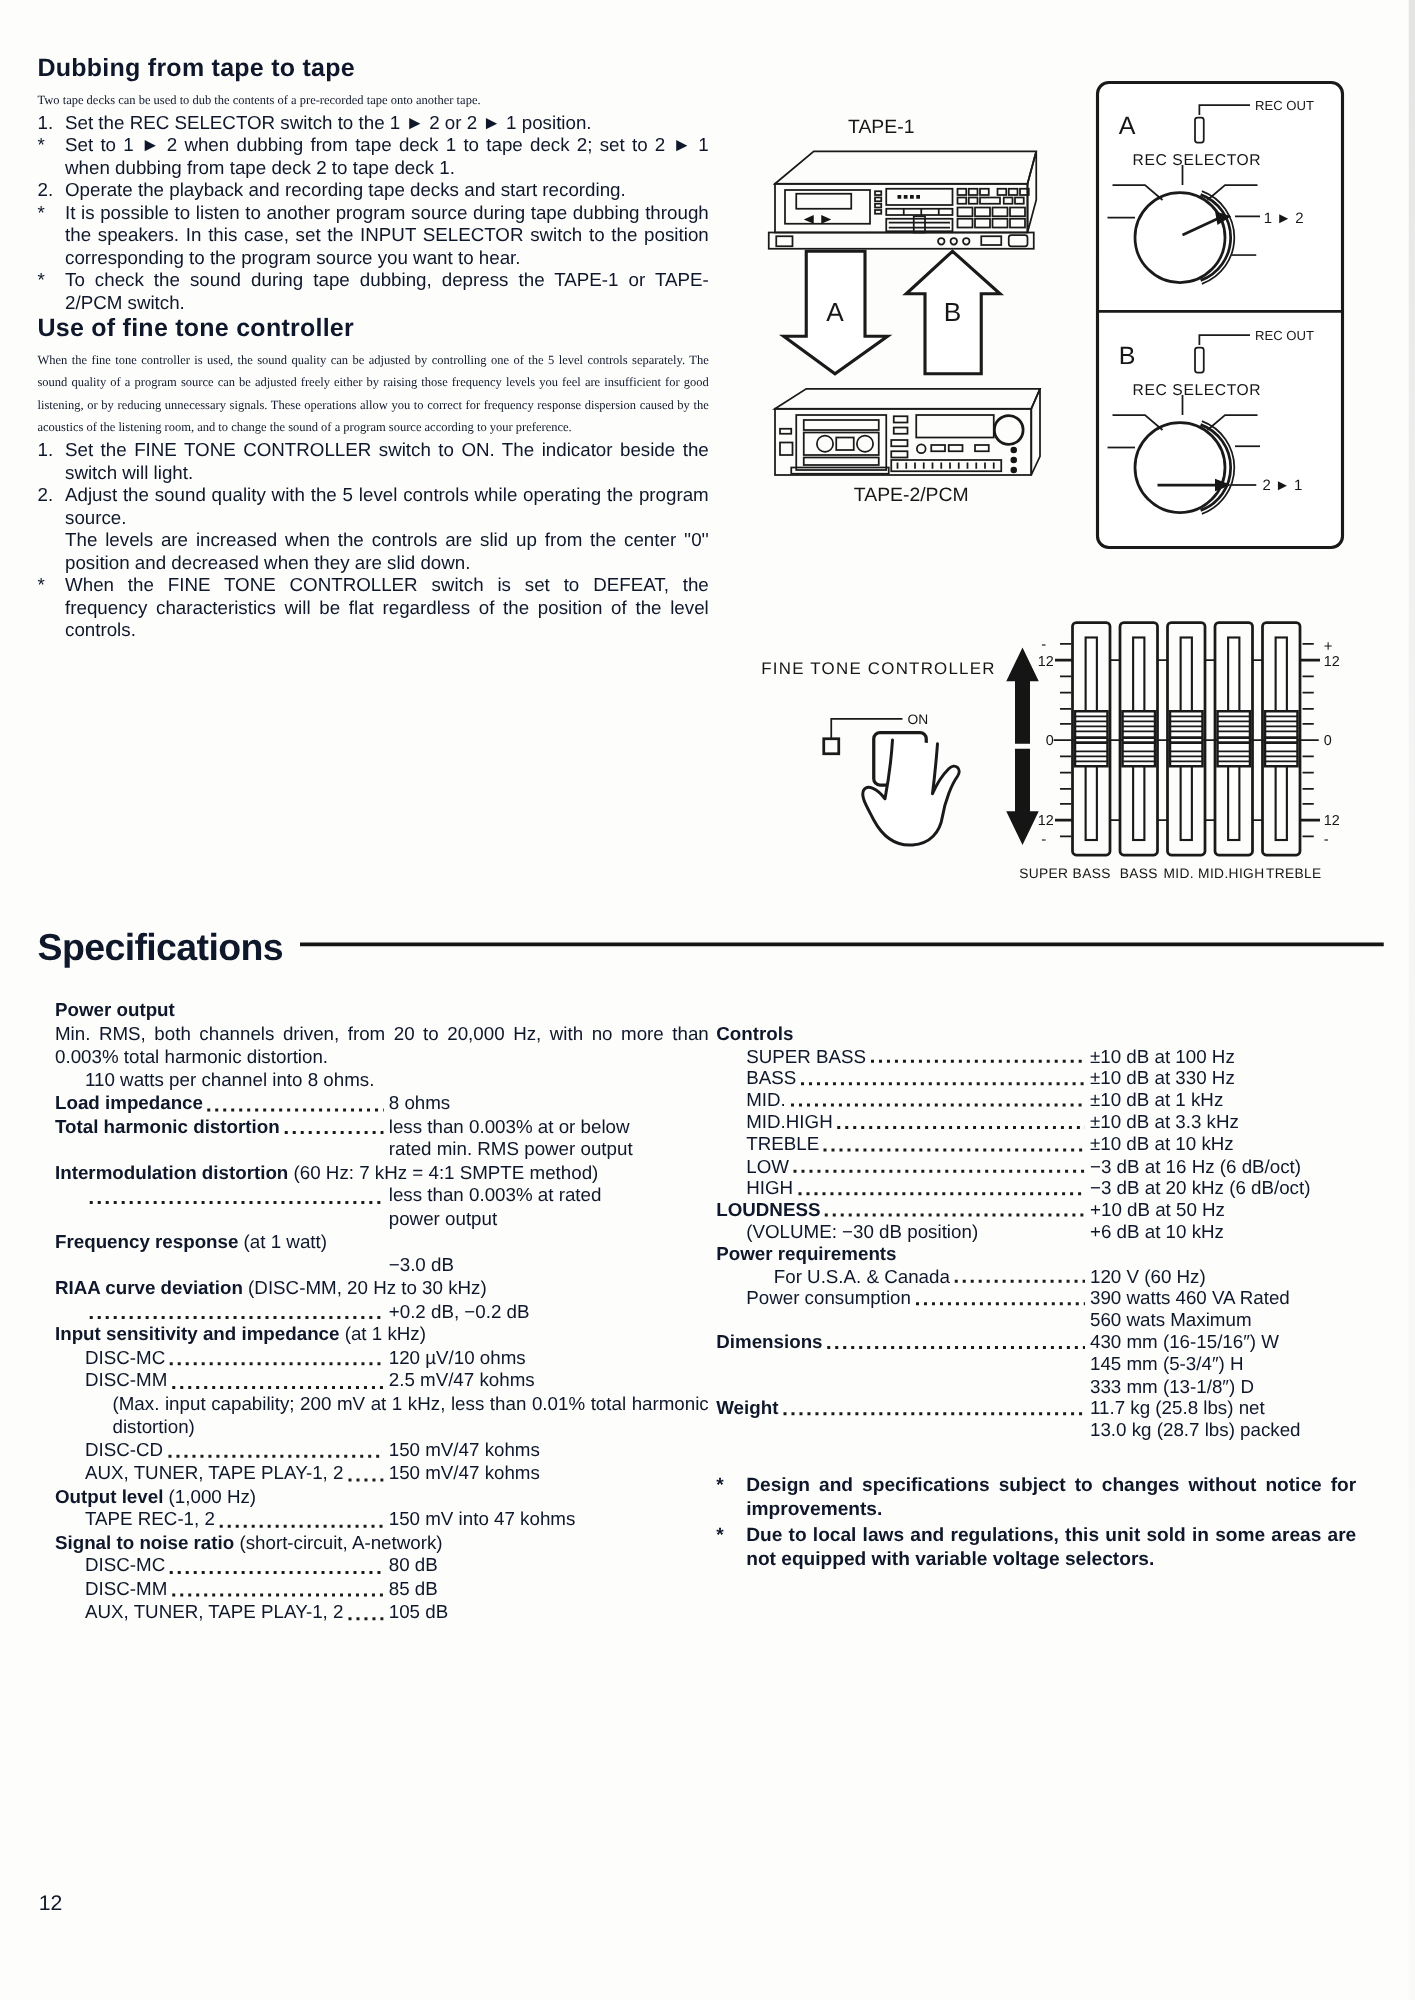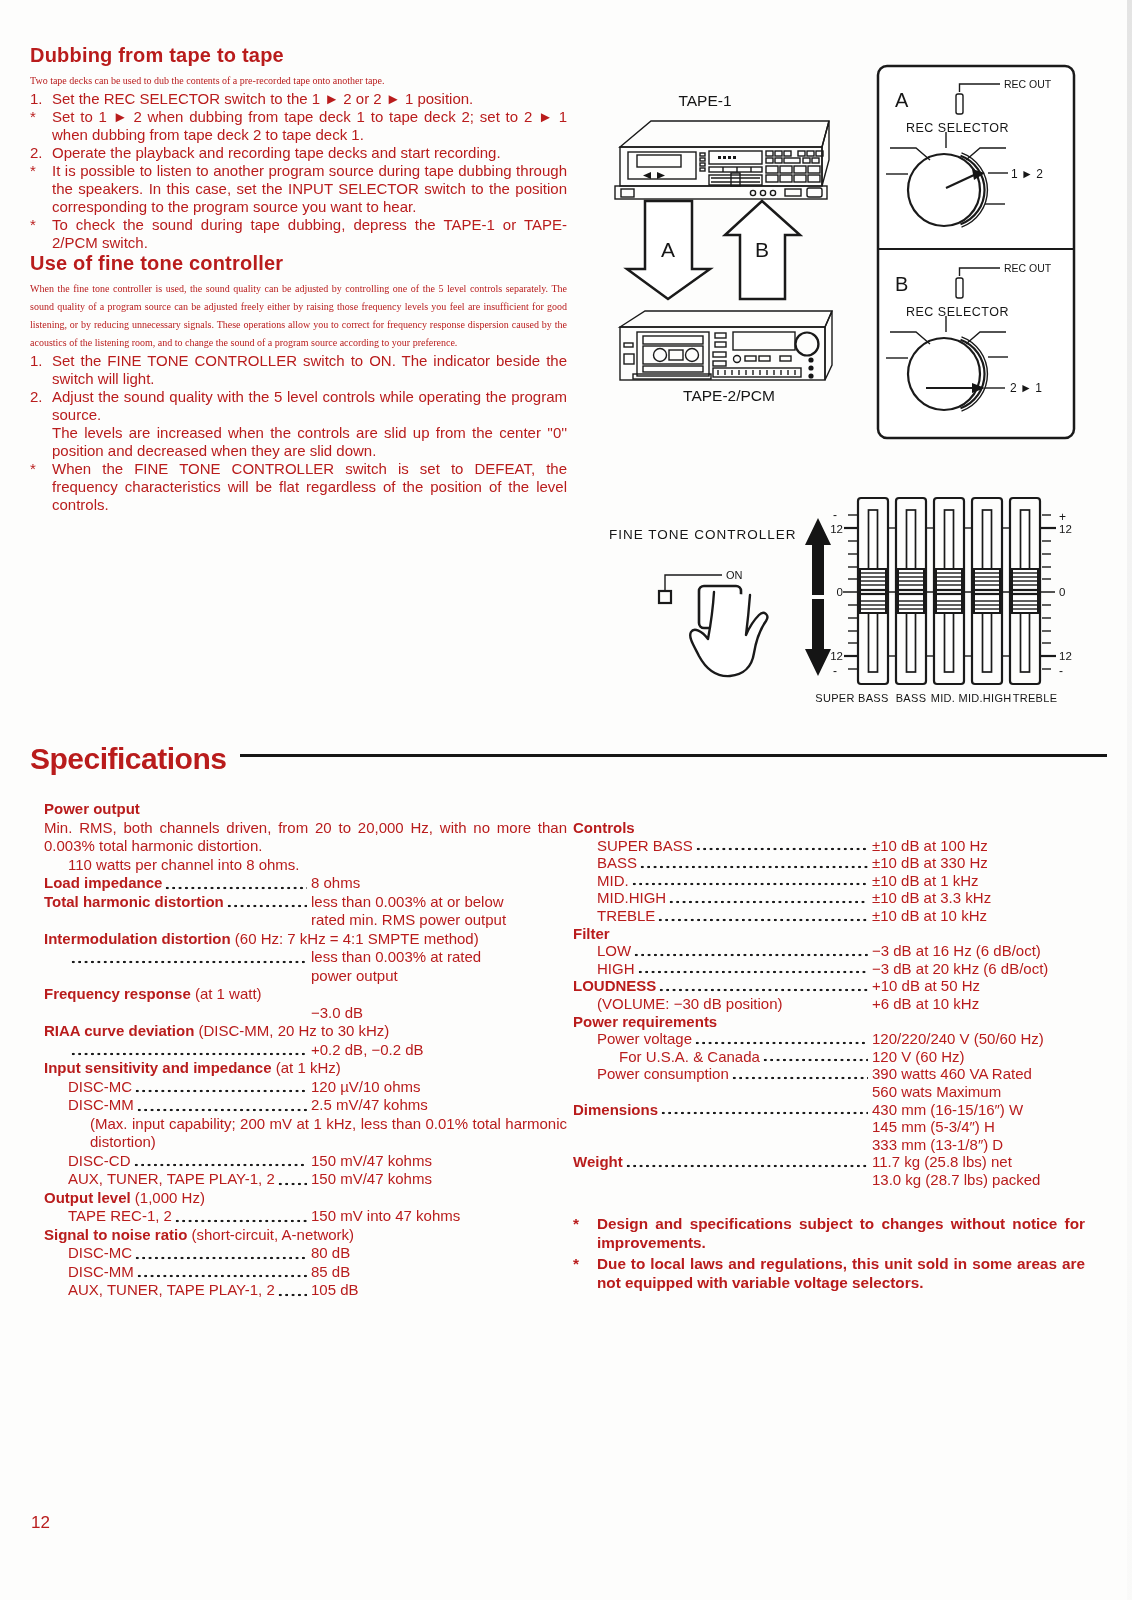--- a/index.html
+++ b/index.html
@@ -1,18 +1,18 @@
 <!DOCTYPE html>
 <html><head>
 <meta charset="utf-8">
 <title>Manual page</title>
 <style>
   html,body{margin:0;padding:0;background:#ffffff;}
   .page{position:relative;width:1132px;height:1600px;background:#fdfdfc;
-        font-family:"Liberation Sans",sans-serif;color:#b91c1c;overflow:hidden;}
+        font-family:"Liberation Sans",sans-serif;color:#0f172a;overflow:hidden;}
   .edge{position:absolute;right:0;top:0;width:5px;height:100%;
         background:linear-gradient(to bottom,#cfcfcf,#efefef 40%,#f7f7f6);opacity:.55;}
   .article{position:absolute;left:30px;top:44px;width:537px;}
   h3.sec{font-size:20px;font-weight:bold;margin:0 0 5px 0;letter-spacing:.2px;}
   .intro{margin:0;font-size:10px;line-height:18px;text-align:justify;font-family:Liberation Serif, serif;}
   .li{display:flex;font-size:15px;line-height:18px;}
   .mk{flex:0 0 22px;}
   .lt{flex:1;text-align:justify;}
   .mt{margin-top:14px;}
   .specs-head{position:absolute;left:30px;top:742px;width:1077px;display:flex;align-items:center;}
@@ -478,21 +478,20 @@
         <div class="srow ind1">
           <span class="lbl">MID.HIGH</span>
           <span class="dots"></span>
           <span class="val">±10 dB at 3.3 kHz</span>
         </div>
         <div class="srow ind1">
           <span class="lbl">TREBLE</span>
           <span class="dots"></span>
           <span class="val">±10 dB at 10 kHz</span>
         </div>
-        <div class="srow wrap"><span class="b">Filter</span></div>
         <div class="srow ind1">
           <span class="lbl">LOW</span>
           <span class="dots"></span>
           <span class="val">−3 dB at 16 Hz (6 dB/oct)</span>
         </div>
         <div class="srow ind1">
           <span class="lbl">HIGH</span>
           <span class="dots"></span>
           <span class="val">−3 dB at 20 kHz (6 dB/oct)</span>
         </div>
@@ -500,25 +499,20 @@
           <span class="b lbl">LOUDNESS</span>
           <span class="dots"></span>
           <span class="val">+10 dB at 50 Hz</span>
         </div>
         <div class="srow ind1">
           <span class="lbl">(VOLUME: −30 dB position)</span>
           <span class="fill"></span>
           <span class="val">+6 dB at 10 kHz</span>
         </div>
         <div class="srow wrap"><span class="b">Power requirements</span></div>
-        <div class="srow ind1">
-          <span class="lbl">Power voltage</span>
-          <span class="dots"></span>
-          <span class="val">120/220/240 V (50/60 Hz)</span>
-        </div>
         <div class="srow ind2">
           <span class="lbl">For U.S.A. &amp; Canada</span>
           <span class="dots"></span>
           <span class="val">120 V (60 Hz)</span>
         </div>
         <div class="srow ind1">
           <span class="lbl">Power consumption</span>
           <span class="dots"></span>
           <span class="val">390 watts 460 VA Rated</span>
         </div>

